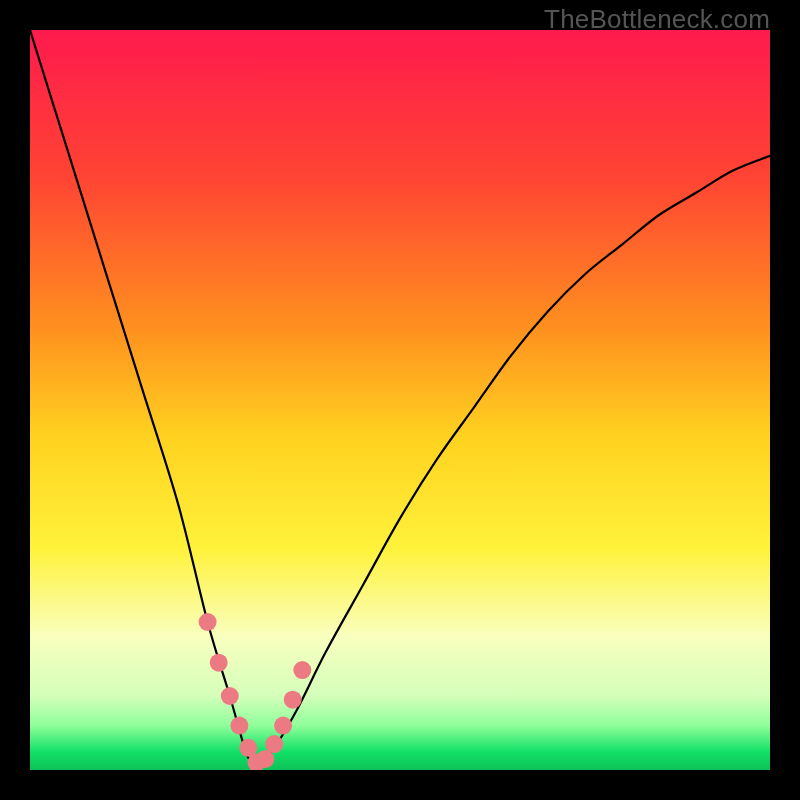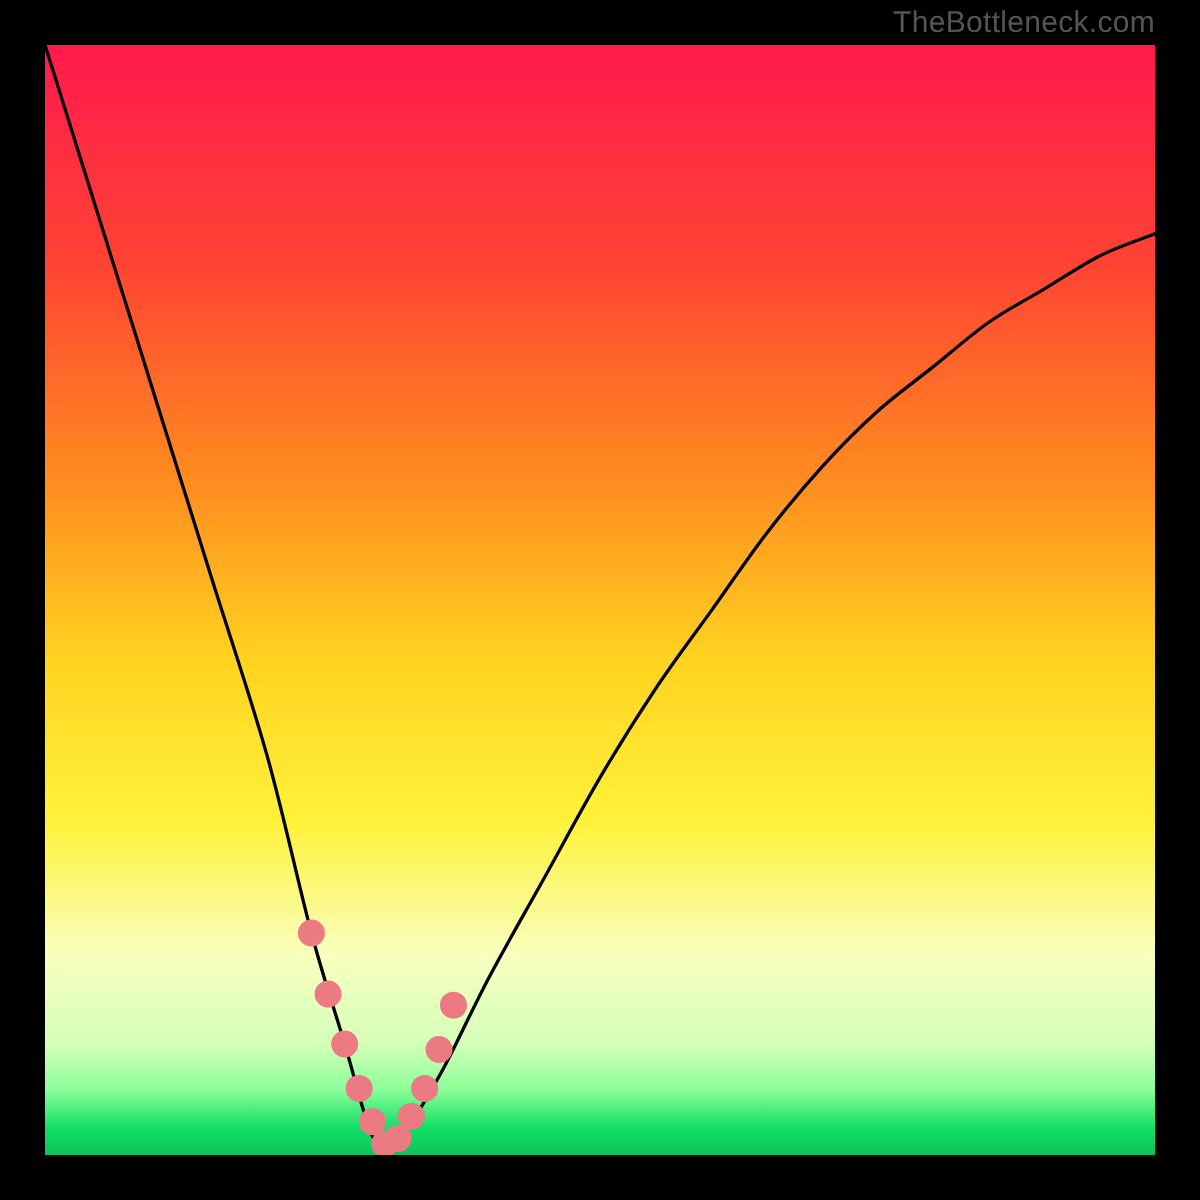--- a/index.html
+++ b/index.html
@@ -21,21 +21,21 @@
     left: 30px;
     top: 30px;
     width: 740px;
     height: 740px;
     overflow: hidden;
   }
   .watermark {
     position: absolute;
     top: 4px;
     right: 30px;
-    font-size: 20px;
+    font-size: 26px;
     font-weight: 500;
     color: #555;
     letter-spacing: 0.2px;
   }
   svg { display: block; }
 </style>
 </head>
 <body>
 
 <div class="frame">

